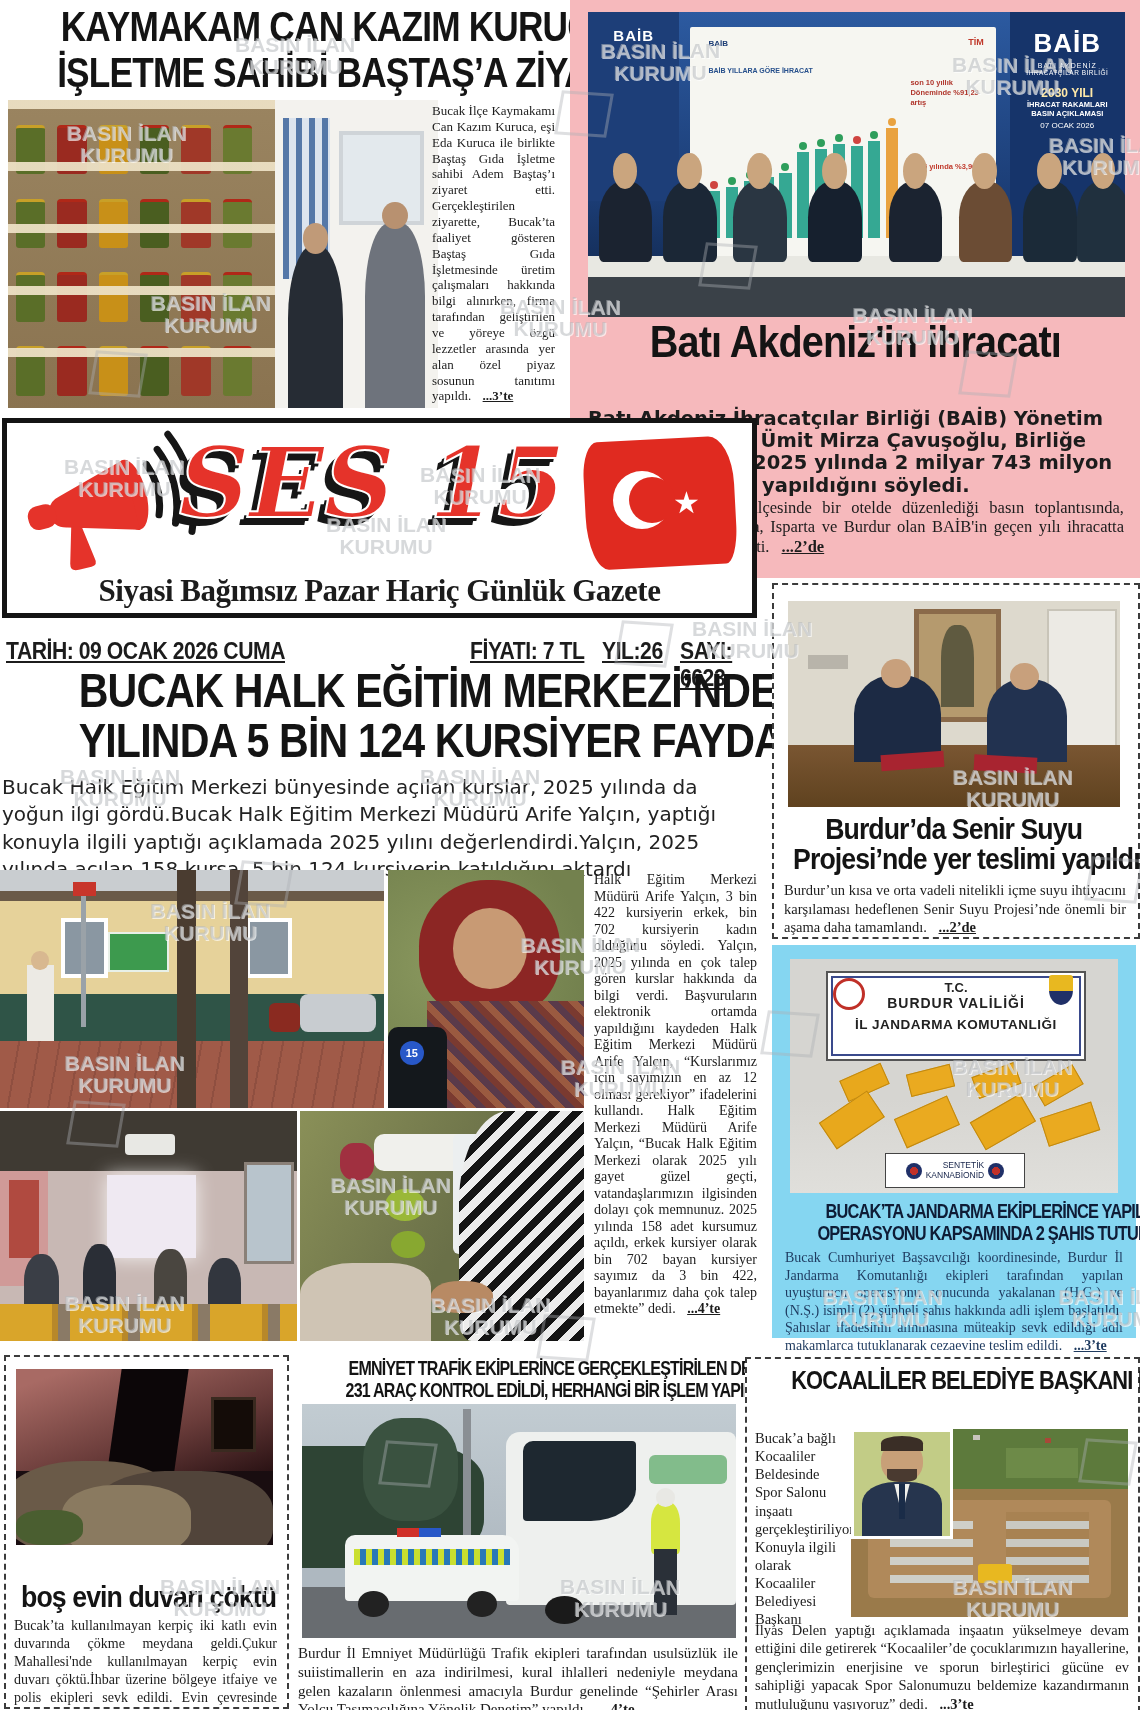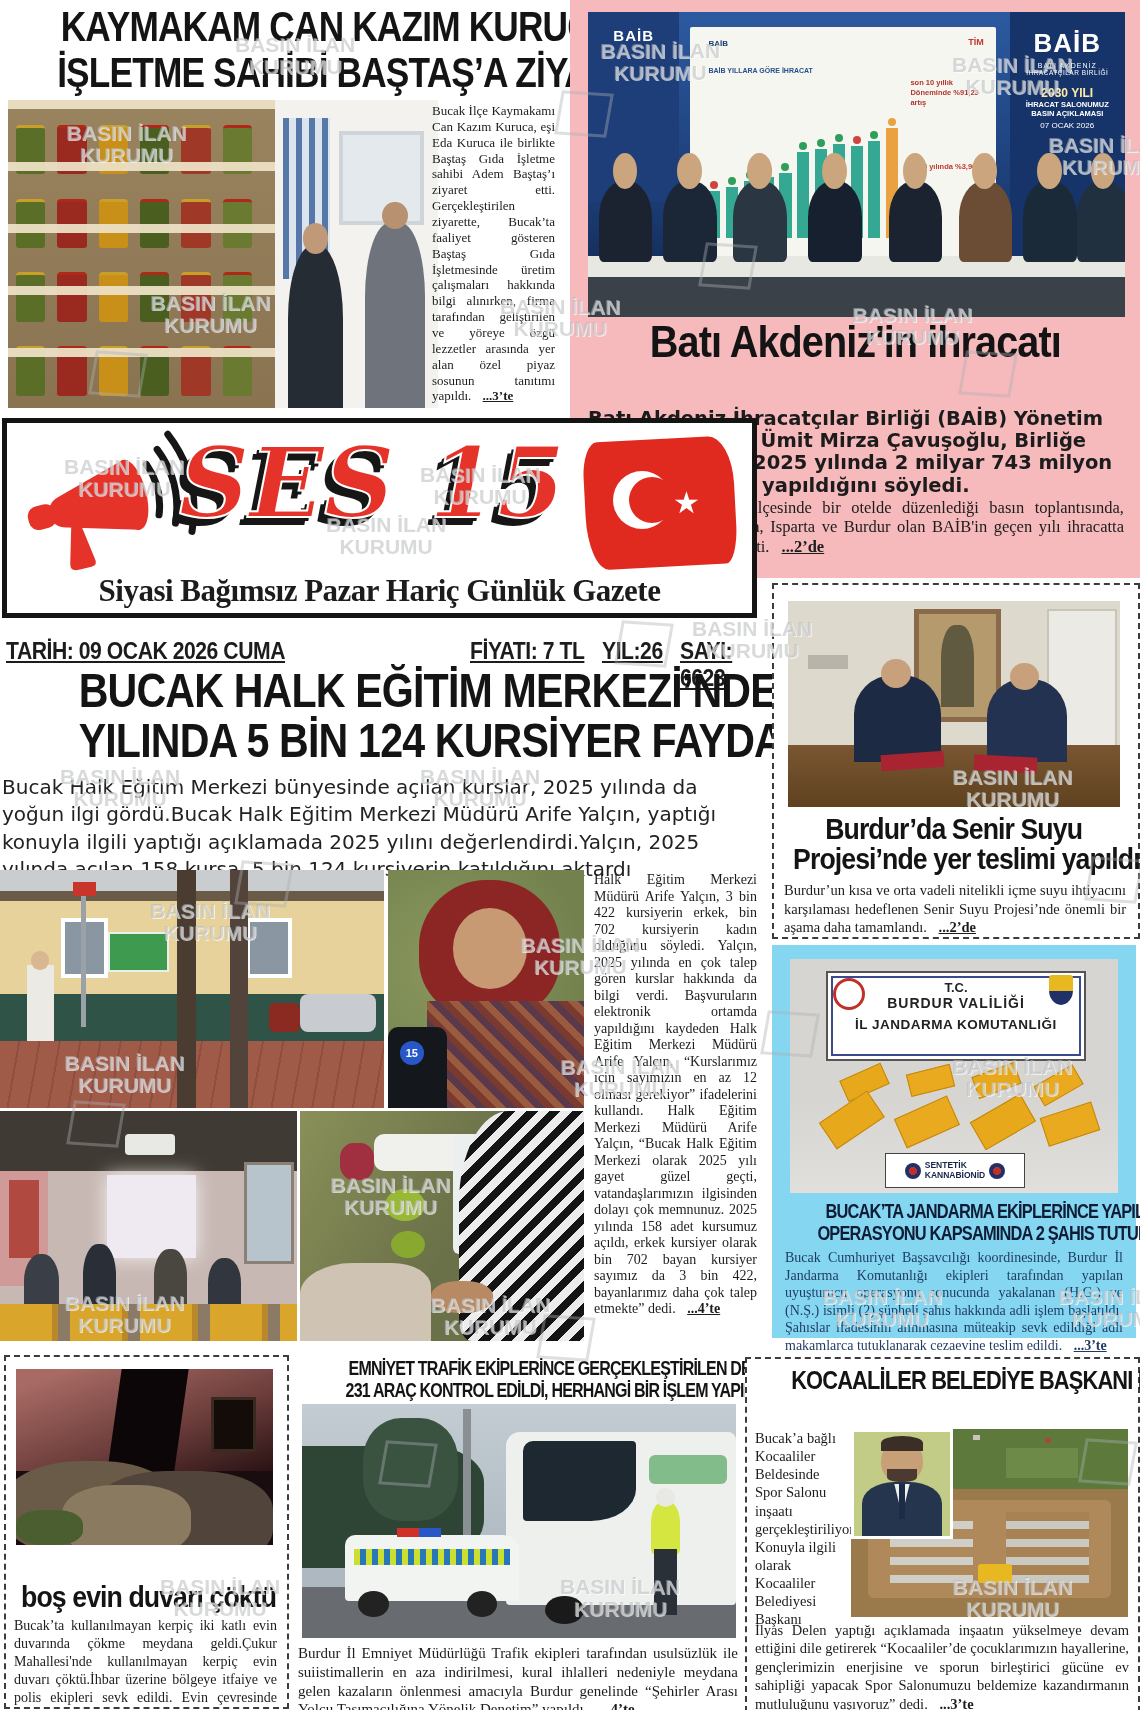--- a/index.html
+++ b/index.html
@@ -130,21 +130,21 @@
             </div>
           </div>
         <div class="s" style="right:2%;top:22%;width:26%;color:#b0362c;font-family:'Liberation Sans',sans-serif;font-weight:700;font-size:7.5px;line-height:1.3;">son 10 yıllık Döneminde %91,23 artış</div>
         <div class="s" style="right:2%;top:58%;width:26%;color:#c0392b;font-family:'Liberation Sans',sans-serif;font-weight:700;font-size:7.5px;line-height:1.3;">2025 yılında %3,96 artış</div>
       </div>
       <div class="s" style="left:78.5%;top:0;width:21.5%;height:100%;background:#16346a;text-align:center;color:#fff;font-family:'Liberation Sans',sans-serif;">
         <div style="margin-top:16px;font-size:26px;font-weight:900;letter-spacing:1px;">BAİB</div>
         <div style="font-size:7px;letter-spacing:1px;margin-top:3px;">BATI AKDENİZ</div>
         <div style="font-size:6.5px;letter-spacing:.5px;">İHRACATÇILAR BİRLİĞİ</div>
         <div style="font-size:12px;font-weight:900;margin-top:10px;color:#ffe9a8;">2030 YILI</div>
-        <div style="font-size:7.5px;font-weight:700;">İHRACAT SALONUMUZ</div>
+        <div style="font-size:7.5px;font-weight:700;">İHRACAT RAKAMLARI</div>
         <div style="font-size:7.5px;font-weight:700;">BASIN AÇIKLAMASI</div>
         <div style="font-size:8px;margin-top:3px;">07 OCAK 2026</div>
       </div>
       <div class="s" style="left:0;bottom:13%;width:100%;height:7%;background:#e8e8e2;"></div>
       <div class="s" style="left:0;bottom:0;width:100%;height:13%;background:#3a4148;"></div>
       <div class="s" id="people" style="left:0;bottom:18%;width:100%;height:46%;">
           <div style="position: absolute; left: 2%; bottom: 0px; width: 10%; height: 58%; border-radius: 45% 45% 8% 8%; background: rgb(27, 35, 48);"></div>
           <div style="position: absolute; left: 4.6%; bottom: 52%; width: 4.6%; height: 26%; border-radius: 50%; background: rgb(202, 165, 126);"></div>
           <div style="position: absolute; left: 14%; bottom: 0px; width: 10%; height: 58%; border-radius: 45% 45% 8% 8%; background: rgb(27, 39, 54);"></div>
           <div style="position: absolute; left: 16.6%; bottom: 52%; width: 4.6%; height: 26%; border-radius: 50%; background: rgb(202, 165, 126);"></div>
@@ -297,21 +297,21 @@
       <div class="s" style="left:16%;top:48%;width:13%;height:9%;background:#e8a81c;border:1px solid #c08810;transform:rotate(-24deg);"></div>
       <div class="s" style="left:36%;top:47%;width:13%;height:9%;background:#eaaa20;border:1px solid #c08810;transform:rotate(-14deg);"></div>
       <div class="s" style="left:56%;top:47%;width:13%;height:9%;background:#e8a81c;border:1px solid #c08810;transform:rotate(-20deg);"></div>
       <div class="s" style="left:75%;top:49%;width:13%;height:9%;background:#eaaa20;border:1px solid #c08810;transform:rotate(-30deg);"></div>
       <div class="s" style="left:10%;top:62%;width:17%;height:13%;background:#e8a81c;border:1px solid #c08810;transform:rotate(-34deg);"></div>
       <div class="s" style="left:33%;top:63%;width:17%;height:13%;background:#eaaa20;border:1px solid #c08810;transform:rotate(-24deg);"></div>
       <div class="s" style="left:56%;top:63%;width:17%;height:13%;background:#e8a81c;border:1px solid #c08810;transform:rotate(-30deg);"></div>
       <div class="s" style="left:77%;top:64%;width:16%;height:12%;background:#eaaa20;border:1px solid #c08810;transform:rotate(-18deg);"></div>
       <div class="s" style="left:29%;top:83%;width:42%;height:14%;background:#fff;border:1px solid #444;display:flex;align-items:center;justify-content:center;gap:4px;">
         <div style="width:16px;height:16px;border-radius:50%;background:radial-gradient(circle,#c03028 35%,#203068 36%);"></div>
-        <div style="font-family:'Liberation Sans',sans-serif;font-weight:700;font-size:8.5px;color:#16244a;text-align:left;line-height:1.15;"><span>SENTETİK</span><br><span>KANNABİONİD</span></div>
+        <div style="font-family:'Liberation Sans',sans-serif;font-weight:400;font-size:8.5px;color:#16244a;text-align:right;line-height:1.15;"><span>SENTETİK</span><br><span>KANNABİONİD</span></div>
         <div style="width:16px;height:16px;border-radius:50%;background:radial-gradient(circle,#c03028 35%,#203068 36%);"></div>
       </div>
     </div>
     <div class="abs hl" style="left:4px;top:256px;width:356px;font-size:20px;color:#0e1c36;"><span class="cond" style="transform:scaleX(.82);">BUCAK’TA JANDARMA EKİPLERİNCE YAPILAN UYUŞTURUCU</span></div>
     <div class="abs hl" style="left:4px;top:278px;width:356px;font-size:20px;color:#0e1c36;"><span class="cond" style="transform:scaleX(.82);">OPERASYONU KAPSAMINDA 2 ŞAHIS TUTUKLANDI</span></div>
     <div class="abs serif" style="left:13px;top:304px;width:338px;font-size:14px;line-height:1.25;color:#1e3a5f;">
       <span>Bucak Cumhuriyet Başsavcılığı koordinesinde, Burdur İl Jandarma Komutanlığı ekipleri tarafından  yapılan uyuşturucu operasyonu sonucunda yakalanan (H.G.) ve (N.Ş.) isimli (2) şüpheli şahıs hakkında adli işlem başlatıldı. Şahıslar ifadesinin alınmasına müteakip sevk edildiği adli makamlarca tutuklanarak cezaevine teslim edildi.</span>
       <span class="cont">...3’te</span>
     </div>
   </div>

